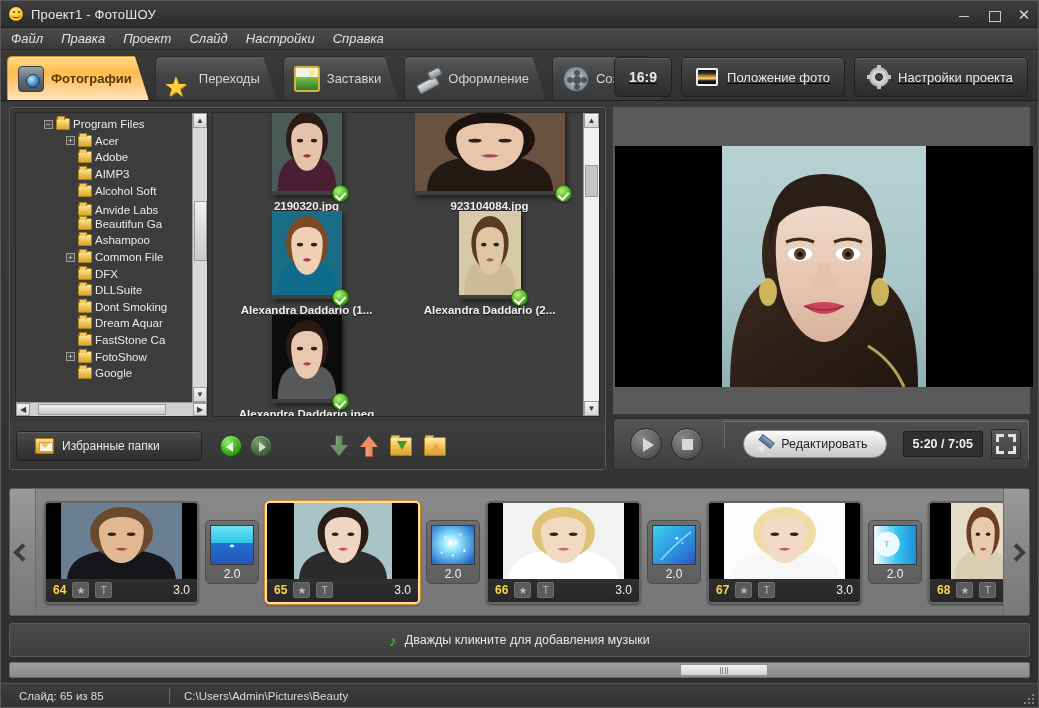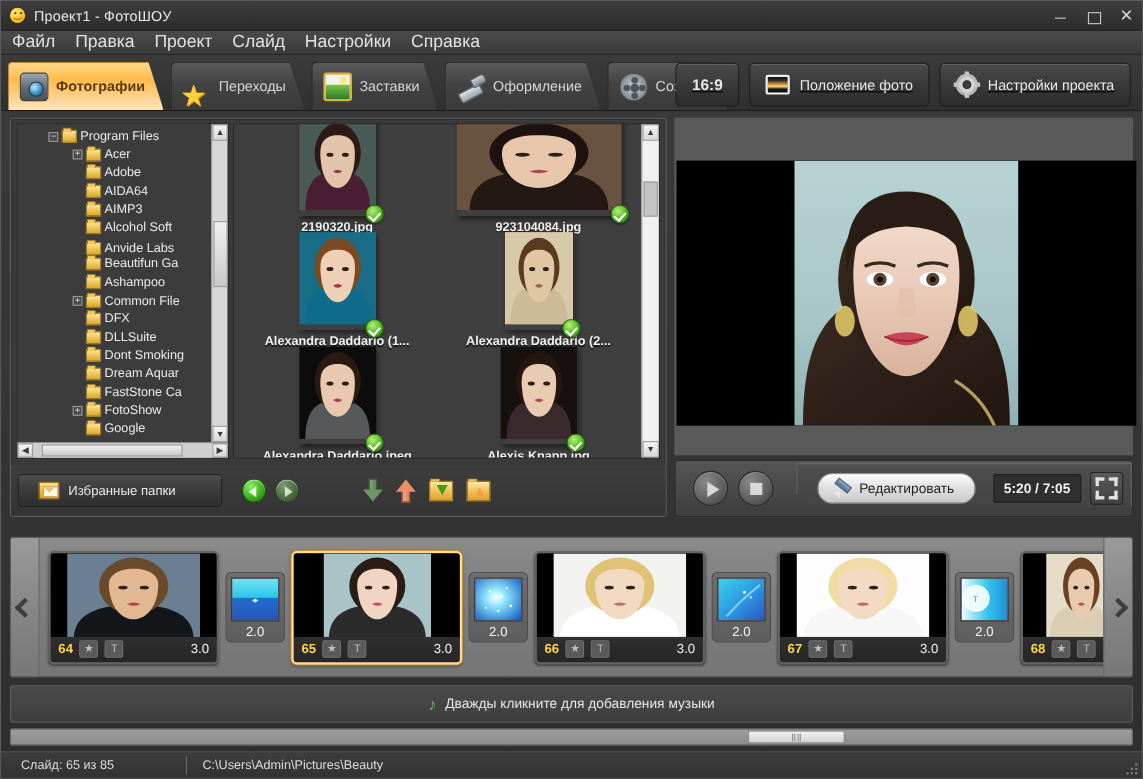--- a/index.html
+++ b/index.html
@@ -59,21 +59,21 @@
   .wbtn.close { font-size:15px; color:#d8d8d8; line-height:16px; text-align:center; font-family:"Liberation Sans",sans-serif; }
 
   
   .menubar {
     height: 22px; flex: 0 0 22px;
     background: linear-gradient(180deg,#4b4b4b 0%,#3a3a3a 100%);
     display: flex; align-items: center;
     padding-left: 10px; gap: 18px;
     border-bottom: 1px solid #262626;
   }
-  .menubar span { color:#e2e2e2; font-size: 16px; }
+  .menubar span { color:#e2e2e2; font-size: 13px; font-style: italic; }
 
   
   .ribbon {
     flex: 0 0 51px; height: 51px;
     background: linear-gradient(180deg,#3b3b3b 0%,#303030 100%);
     display: flex; align-items: flex-end;
     position: relative;
     border-bottom: 1px solid #1c1c1c;
   }
   .tabs { display:flex; align-items:flex-end; height:44px; margin-left:6px; }
@@ -611,25 +611,20 @@
               </div>
               <div class="tnode" style="padding-left: 50px;">
                 <div class="texp">+</div>
                 <div class="tfolder"></div>
                 <span>Acer</span>
               </div>
               <div class="tnode" style="padding-left: 50px;">
                 <div class="texp blank"></div>
                 <div class="tfolder"></div>
                 <span>Adobe</span>
-              </div>
-              <div class="tnode" style="padding-left: 50px;">
-                <div class="texp blank"></div>
-                <div class="tfolder"></div>
-                <span>AIDA64</span>
               </div>
               <div class="tnode" style="padding-left: 50px;">
                 <div class="texp blank"></div>
                 <div class="tfolder"></div>
                 <span>AIMP3</span>
               </div>
               <div class="tnode" style="padding-left: 50px;">
                 <div class="texp blank"></div>
                 <div class="tfolder"></div>
                 <span>Alcohol Soft</span>
@@ -798,41 +793,20 @@
     <path d="M35 5.880000000000001 C18.900000000000002 5.880000000000001 15.4 23.520000000000003 17.5 36.96
              C18.900000000000002 21.84 23.8 15.96 35 15.96
              C46.2 15.96 51.1 21.84 52.5 36.96
              C54.6 23.520000000000003 51.1 5.880000000000001 35 5.880000000000001 Z" fill="#2a1a12"></path>
     <ellipse cx="28" cy="33.6" rx="3.15" ry="1.8479999999999999" fill="#2a2018"></ellipse>
     <ellipse cx="42" cy="33.6" rx="3.15" ry="1.8479999999999999" fill="#2a2018"></ellipse>
     <path d="M30.8 48.72 Q35 45.78 39.2 48.72
              Q35 52.5 30.8 48.72 Z" fill="#ad4152"></path>
   </svg><div class="check"></div></div>
                 <div class="tname">Alexandra Daddario.jpeg</div>
-              </div>
-              <div class="tcell">
-                <div class="tpic"><svg width="70" height="84" viewBox="0 0 70 84">
-    <rect width="70" height="84" fill="#16110f"></rect>
-    <path d="M5.6000000000000005 84 C5.6000000000000005 55.440000000000005 18.2 48.72 35 48.72
-             C51.8 48.72 64.4 55.440000000000005 64.4 84 Z" fill="#3a2a2e"></path>
-    <ellipse cx="35" cy="31.92" rx="21" ry="26.88" fill="#241610"></ellipse>
-    <path d="M35 10.08 C21 10.08 18.2 26.88 19.6 38.64
-             C21 55.440000000000005 28 63.84 35 63.84
-             C42 63.84 49 55.440000000000005 50.4 38.64
-             C51.8 26.88 49 10.08 35 10.08 Z" fill="#e9cbb2"></path>
-    <path d="M35 5.880000000000001 C18.900000000000002 5.880000000000001 15.4 23.520000000000003 17.5 36.96
-             C18.900000000000002 21.84 23.8 15.96 35 15.96
-             C46.2 15.96 51.1 21.84 52.5 36.96
-             C54.6 23.520000000000003 51.1 5.880000000000001 35 5.880000000000001 Z" fill="#241610"></path>
-    <ellipse cx="28" cy="33.6" rx="3.15" ry="1.8479999999999999" fill="#2a2018"></ellipse>
-    <ellipse cx="42" cy="33.6" rx="3.15" ry="1.8479999999999999" fill="#2a2018"></ellipse>
-    <path d="M30.8 48.72 Q35 45.78 39.2 48.72
-             Q35 52.5 30.8 48.72 Z" fill="#b04a58"></path>
-  </svg><div class="check"></div></div>
-                <div class="tname">Alexis Knapp.jpg</div>
               </div>
             </div>
           <div class="thumbs-vscroll">
             <div class="sb-arrow">▲</div>
             <div class="sb-thumb" style="top:52px;height:32px;background:#c4c4c4;"></div>
             <div class="sb-arrow" style="position:absolute;bottom:0;left:0;right:0;">▼</div>
           </div>
         </div>
       </div>
 

